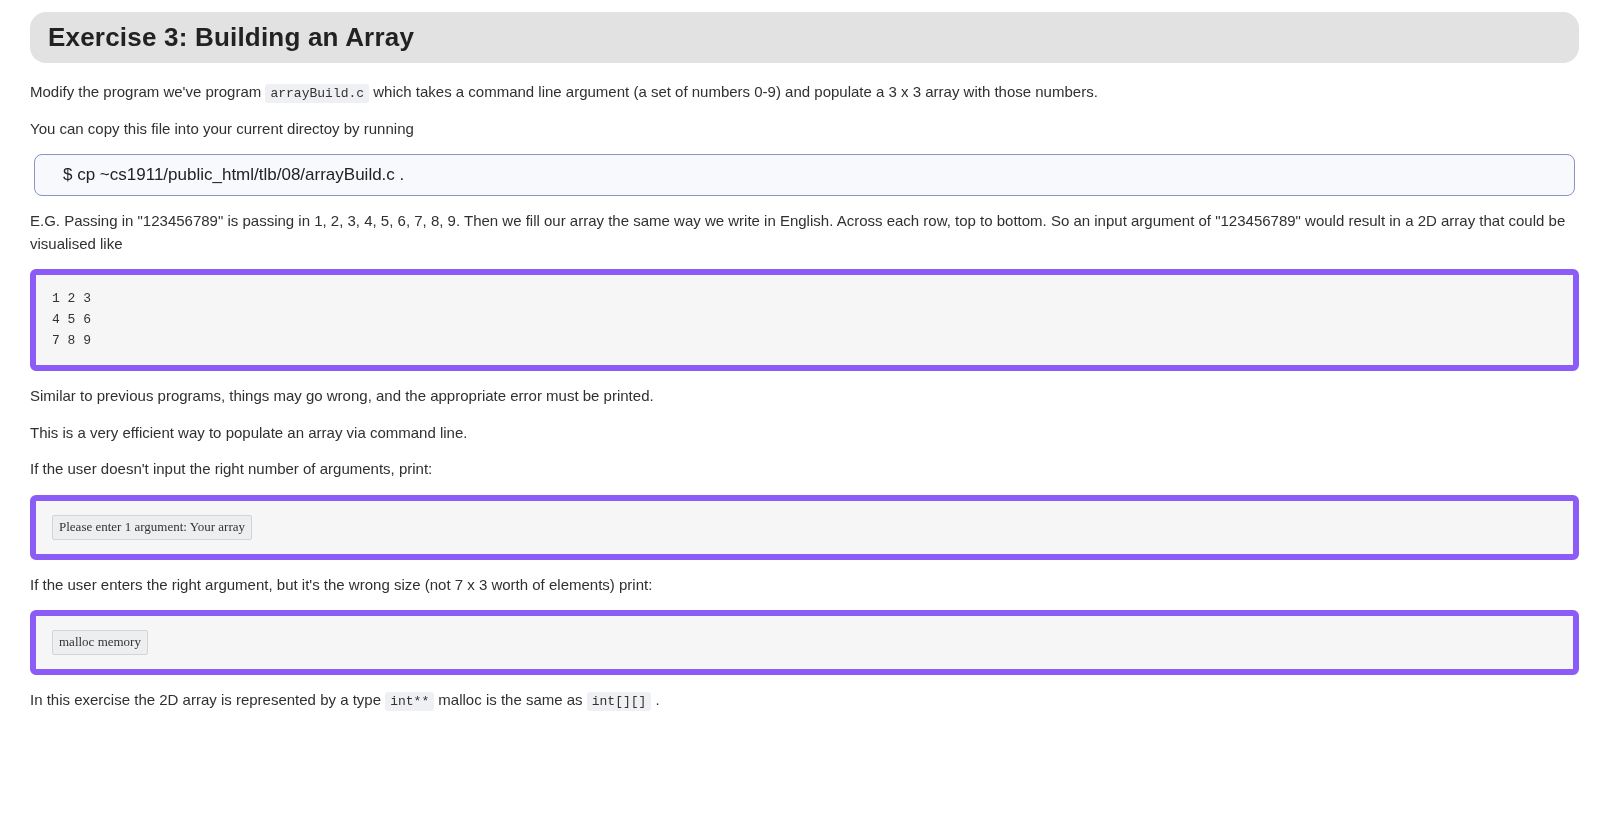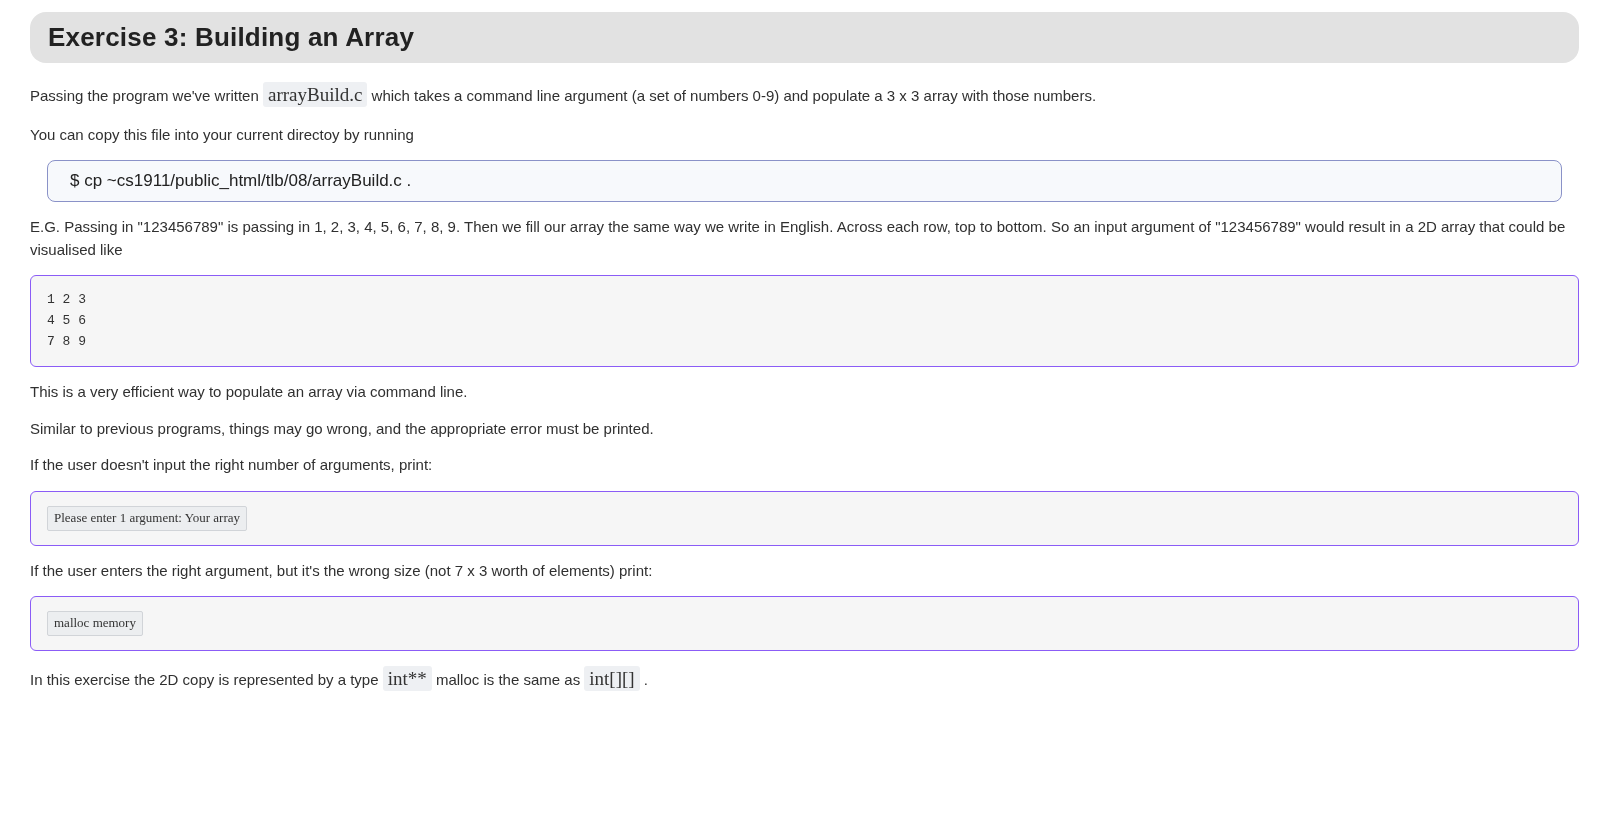--- a/index.html
+++ b/index.html
@@ -30,40 +30,40 @@
       margin: 0;
       letter-spacing: 0.2px;
       color: #222;
     }
     p {
       margin: 14px 0;
       line-height: 1.5;
       color: #303030;
     }
     code.inline {
-      font-family: Liberation Serif, serif;
-      font-size: 19px;
+      font-family: Liberation Mono, monospace;
+      font-size: 13px;
       background: #eef0f3;
       padding: 2px 5px;
       border-radius: 3px;
       color: #333;
     }
     .cmd-block {
       background: #f7f9fc;
       border: 1px solid #8a92c8;
       border-radius: 8px;
-      padding: 10px 22px;
-      margin: 14px 17px;
+      padding: 10px 28px;
+      margin: 14px 4px;
       font-family: Verdana, Geneva, sans-serif;
       font-size: 17px;
       color: #222;
     }
     pre.code-block {
       background: #f6f6f6;
-      border: 1px solid #8b5cf6;
+      border: 6px solid #8b5cf6;
       border-radius: 6px;
       padding: 14px 16px;
       margin: 14px 0;
       font-family: SFMono-Regular, Menlo, Monaco, Consolas, "Liberation Mono", "Courier New", monospace;
       font-size: 13px;
       color: #333;
       line-height: 1.6;
       white-space: pre;
       overflow-x: auto;
     }
@@ -79,46 +79,46 @@
 </head>
 <body>
 
 <div class="container">
 
   <div class="exercise-header">
     <h2>Exercise 3: Building an Array</h2>
   </div>
 
   <p>
-    <span>Passing the program we've written </span><code class="inline">arrayBuild.c</code><span> which takes a command line argument (a set of numbers 0-9) and populate a 3 x 3 array with those numbers.</span>
+    <span>Modify the program we've program </span><code class="inline">arrayBuild.c</code><span> which takes a command line argument (a set of numbers 0-9) and populate a 3 x 3 array with those numbers.</span>
   </p>
 
   <p>You can copy this file into your current directoy by running</p>
 
   <div class="cmd-block">
     <span>$ cp ~cs1911/public_html/tlb/08/arrayBuild.c .</span>
   </div>
 
   <p>E.G. Passing in "123456789" is passing in 1, 2, 3, 4, 5, 6, 7, 8, 9. Then we fill our array the same way we write in English. Across each row, top to bottom. So an input argument of "123456789" would result in a 2D array that could be visualised like</p>
 
   <pre class="code-block">1 2 3
 4 5 6
 7 8 9</pre>
 
+  <p>Similar to previous programs, things may go wrong, and the appropriate error must be printed.</p>
+
   <p>This is a very efficient way to populate an array via command line.</p>
-
-  <p>Similar to previous programs, things may go wrong, and the appropriate error must be printed.</p>
 
   <p>If the user doesn't input the right number of arguments, print:</p>
 
   <pre class="code-block msg"><span class="boxed">Please enter 1 argument: Your array</span></pre>
 
   <p>If the user enters the right argument, but it's the wrong size (not 7 x 3 worth of elements) print:</p>
 
 
 
   <pre class="code-block msg"><span class="boxed">malloc memory</span></pre>
 
   <p>
-    <span>In this exercise the 2D copy is represented by a type </span><code class="inline">int**</code><span> malloc is the same as </span><code class="inline">int[][]</code><span> .</span>
+    <span>In this exercise the 2D array is represented by a type </span><code class="inline">int**</code><span> malloc is the same as </span><code class="inline">int[][]</code><span> .</span>
   </p>
 
 </div>
 
 </body></html>

